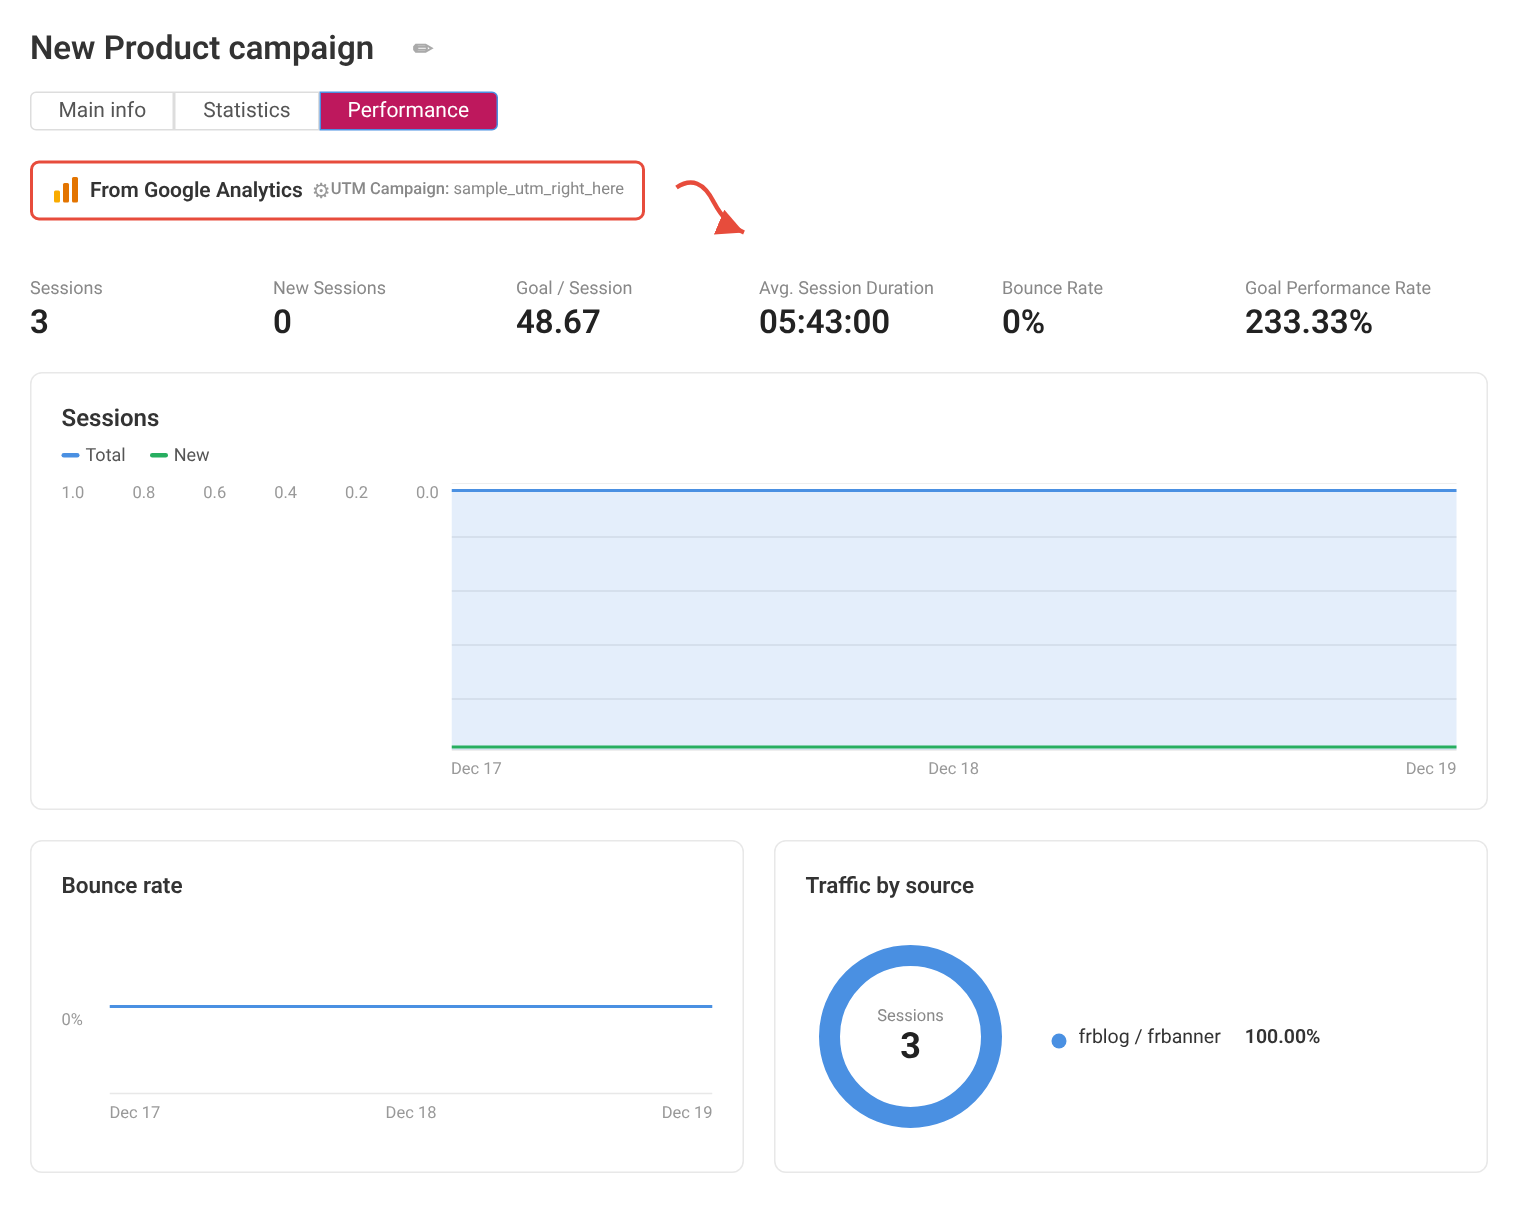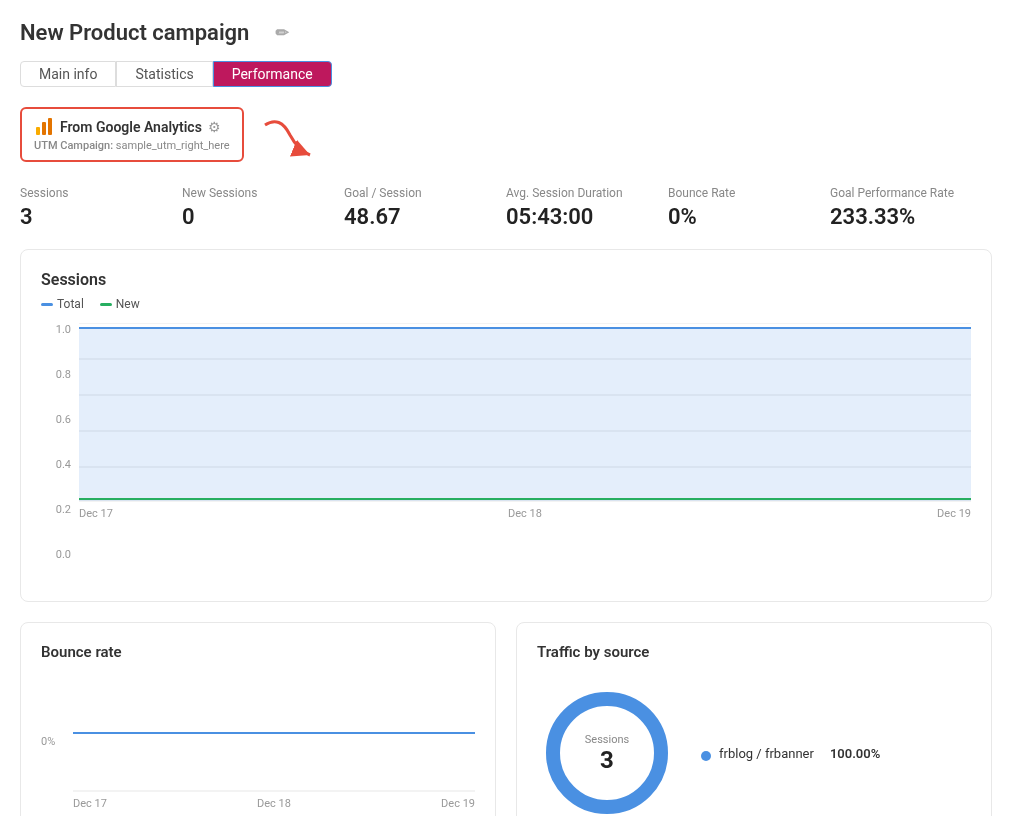--- a/index.html
+++ b/index.html
@@ -11,21 +11,20 @@
     .tabs { display: flex; gap: 0; margin-bottom: 20px; }
     .tab { padding: 4px 18px; border: 1px solid #ddd; background: #fff; cursor: pointer; font-size: 14px; color: #555; }
     .tab:first-child { border-radius: 4px 0 0 4px; }
     .tab:last-child { border-radius: 0 4px 4px 0; }
     .tab.active { background: #be185d; color: #fff; border-color: #4a90e2; }
 
     .analytics-box {
       border: 2px solid #e74c3c;
       border-radius: 6px;
       display: inline-flex;
-      flex-direction: column;
       padding: 8px 12px;
       margin-bottom: 8px;
       position: relative;
     }
     .analytics-header { display: flex; align-items: center; gap: 6px; }
     .analytics-icon { width: 20px; height: 20px; }
     .analytics-title { font-size: 14px; font-weight: 600; color: #333; }
     .gear-icon { color: #999; font-size: 14px; cursor: pointer; }
     .utm-text { font-size: 11px; color: #888; margin-top: 2px; }
     .utm-label { font-weight: 500; }
@@ -150,21 +149,21 @@
       <div class="legend-dot total"></div>
       <span>Total</span>
     </div>
     <div class="legend-item">
       <div class="legend-dot new"></div>
       <span>New</span>
     </div>
   </div>
   <div style="display:flex; gap:8px; align-items:stretch;">
 
-    <div style="display:flex; flex-direction:column; justify-content:center; font-size:11px; color:#999; padding-bottom:20px; min-width:30px; text-align:right;gap:32px;">
+    <div style="display:flex; justify-content:center; font-size:11px; color:#999; padding-bottom:20px; min-width:30px; text-align:right;gap:32px;">
       <span>1.0</span>
       <span>0.8</span>
       <span>0.6</span>
       <span>0.4</span>
       <span>0.2</span>
       <span>0.0</span>
     </div>
     <div style="flex:1;">
       <svg width="100%" height="180" viewBox="0 0 840 180" preserveAspectRatio="none" style="display:block;">
 

